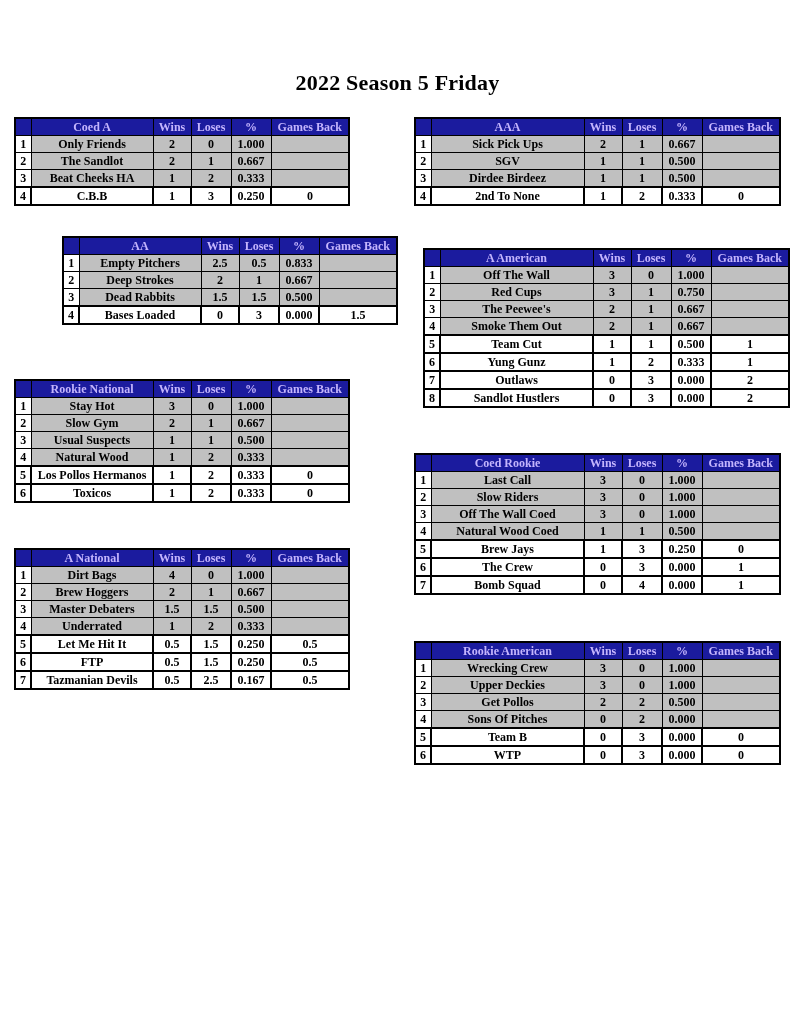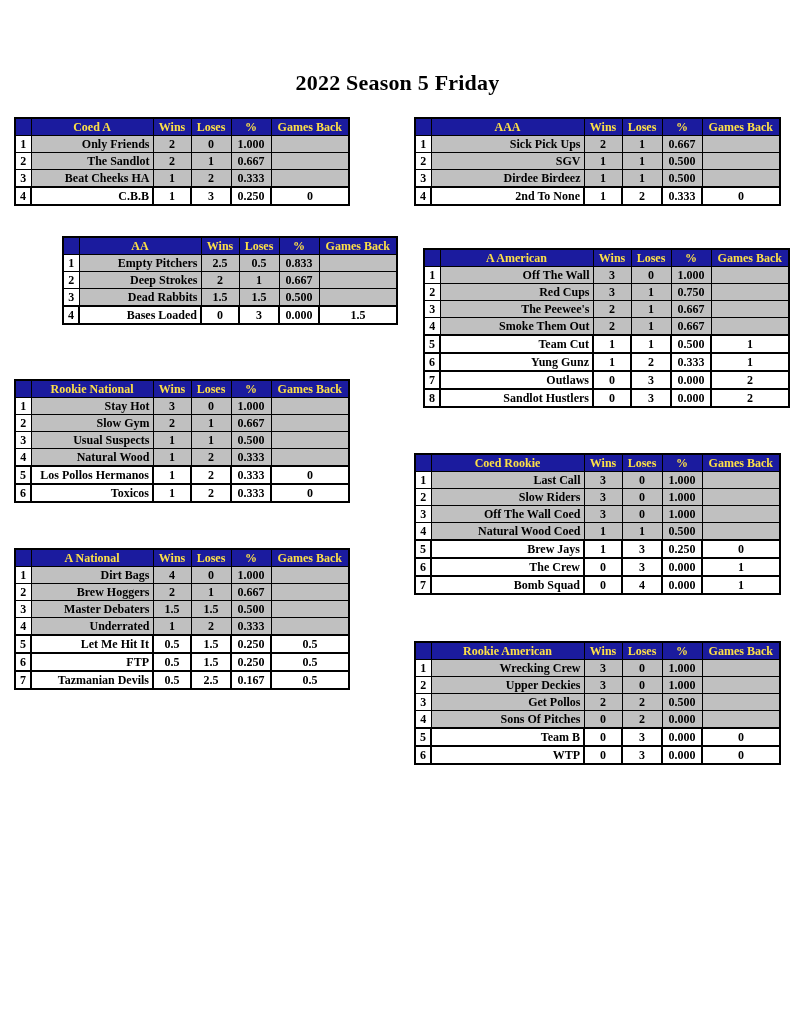--- a/index.html
+++ b/index.html
@@ -49,26 +49,26 @@
   table.standings td {
     border: 1px solid #000;
     height: 16px;
     padding: 0 3px;
     overflow: hidden;
     white-space: nowrap;
     line-height: 16px;
   }
   table.standings thead th {
     background: #1b1b9e;
-    color: #fde047;
+    color: #c4b5fd;
     text-align: center;
     font-weight: bold;
   }
   table.standings td { text-align: center; }
-  table.standings td[data-name="team-name-cell"] { text-align: right; }
+  table.standings td[data-name="team-name-cell"] { text-align: center; }
   tr.reg td { background: #c0c0c0; }
   tr.reg td[data-name="rank-cell"] { background: #ffffff; }
   tr.cut td {
     background: #ffffff;
     border-width: 2px;
   }
 </style>
 </head>
 <body data-name="page">
 

